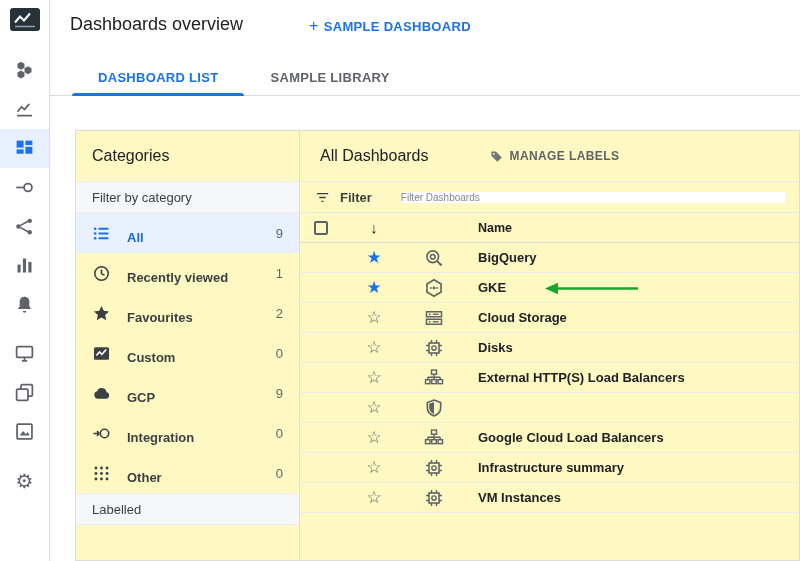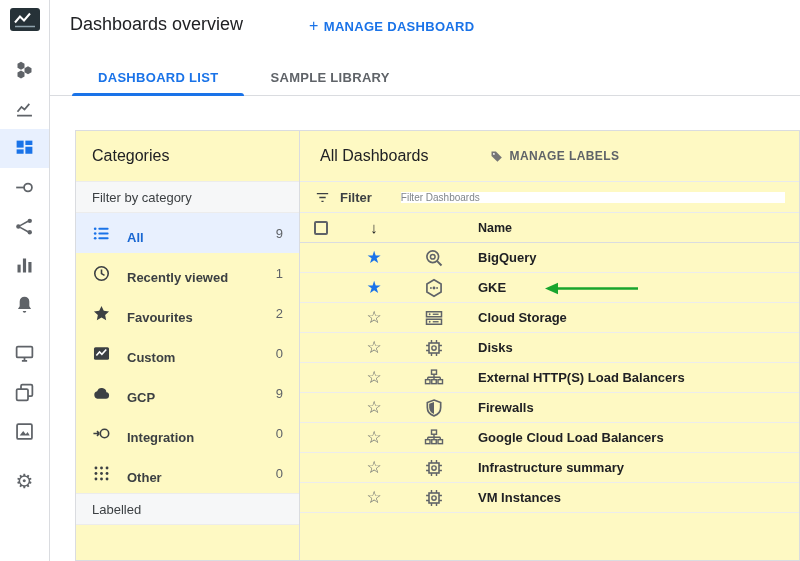--- a/index.html
+++ b/index.html
@@ -244,21 +244,21 @@
     </div>
   </nav>
 </div>
 
 <div class="main">
 
   <div class="page-header">
     <span class="page-title">Dashboards overview</span>
     <span class="create-btn">
       <span class="plus">+</span>
-      <span>MANAGE DASHBOARD</span>
+      <span>SAMPLE DASHBOARD</span>
     </span>
   </div>
 
   <div class="tabs">
     <div class="tab active">DASHBOARD LIST</div>
     <div class="tab">SAMPLE LIBRARY</div>
   </div>
 
   <div class="content">
 
@@ -399,21 +399,20 @@
         <div class="col-name">External HTTP(S) Load Balancers</div>
       </div>
       <div class="trow">
         <div class="col-check"></div>
         <div class="col-star"><span class="star" data-starred="false"></span></div>
         <div class="col-icon">
             <svg>
               <use href="#icon-shield"></use>
             </svg>
           </div>
-        <div class="col-name">Firewalls</div>
       </div>
       <div class="trow">
         <div class="col-check"></div>
         <div class="col-star"><span class="star" data-starred="false"></span></div>
         <div class="col-icon">
             <svg>
               <use href="#icon-loadbalancer"></use>
             </svg>
           </div>
         <div class="col-name">Google Cloud Load Balancers</div>

